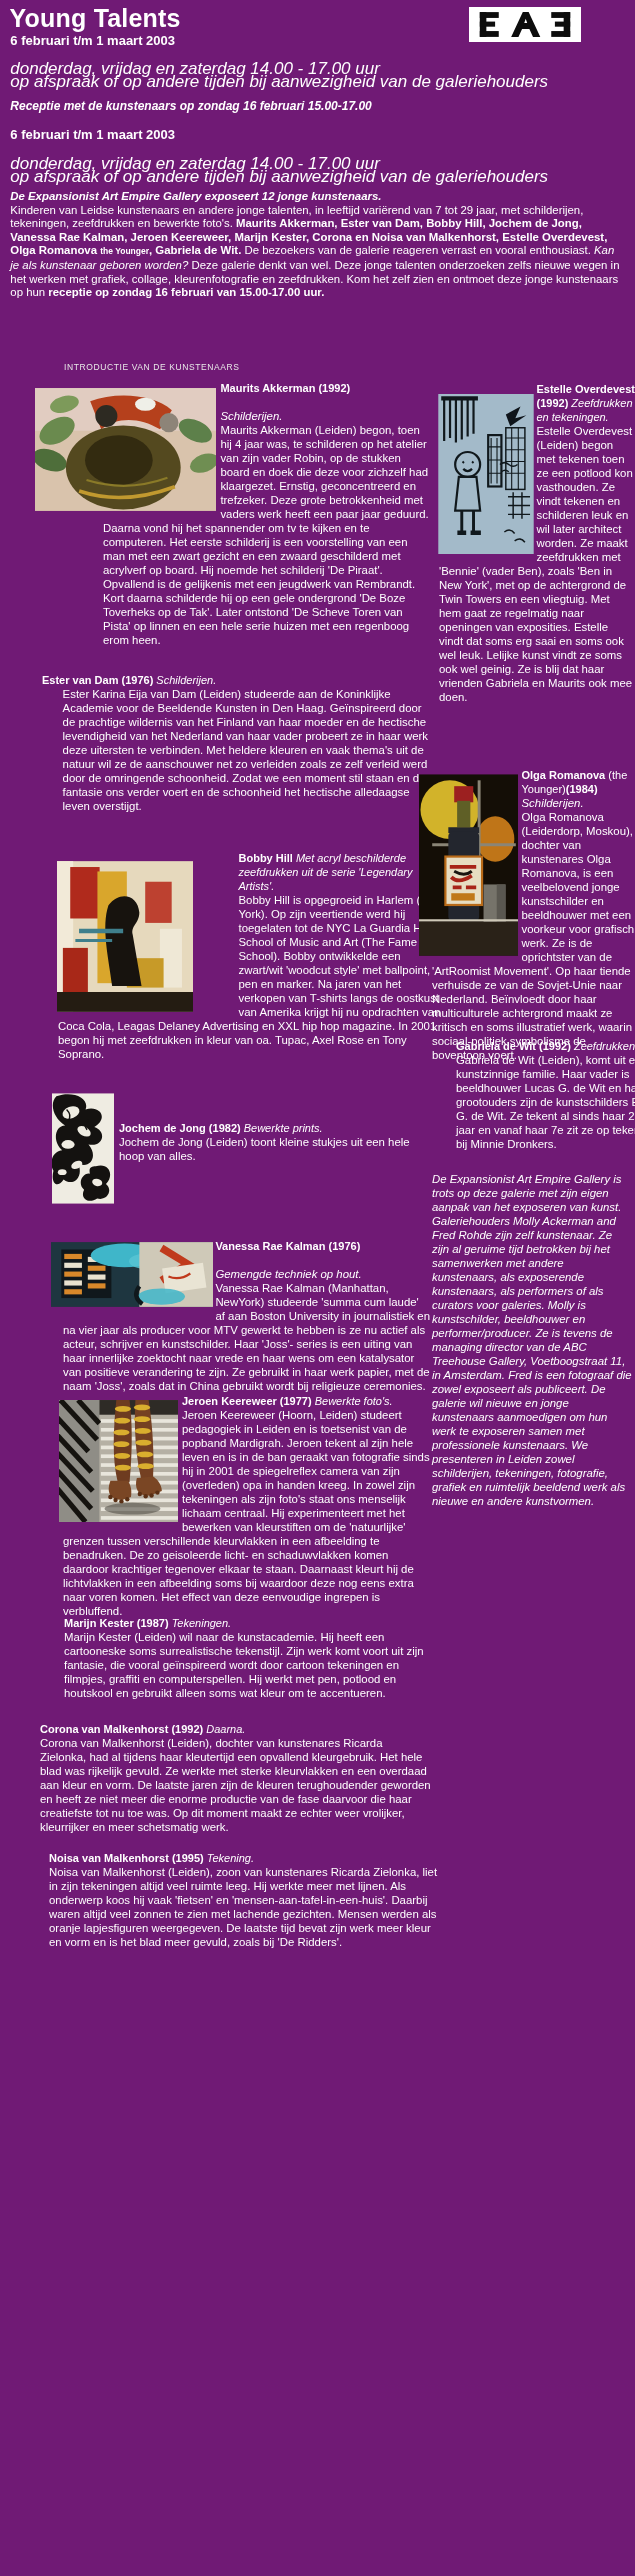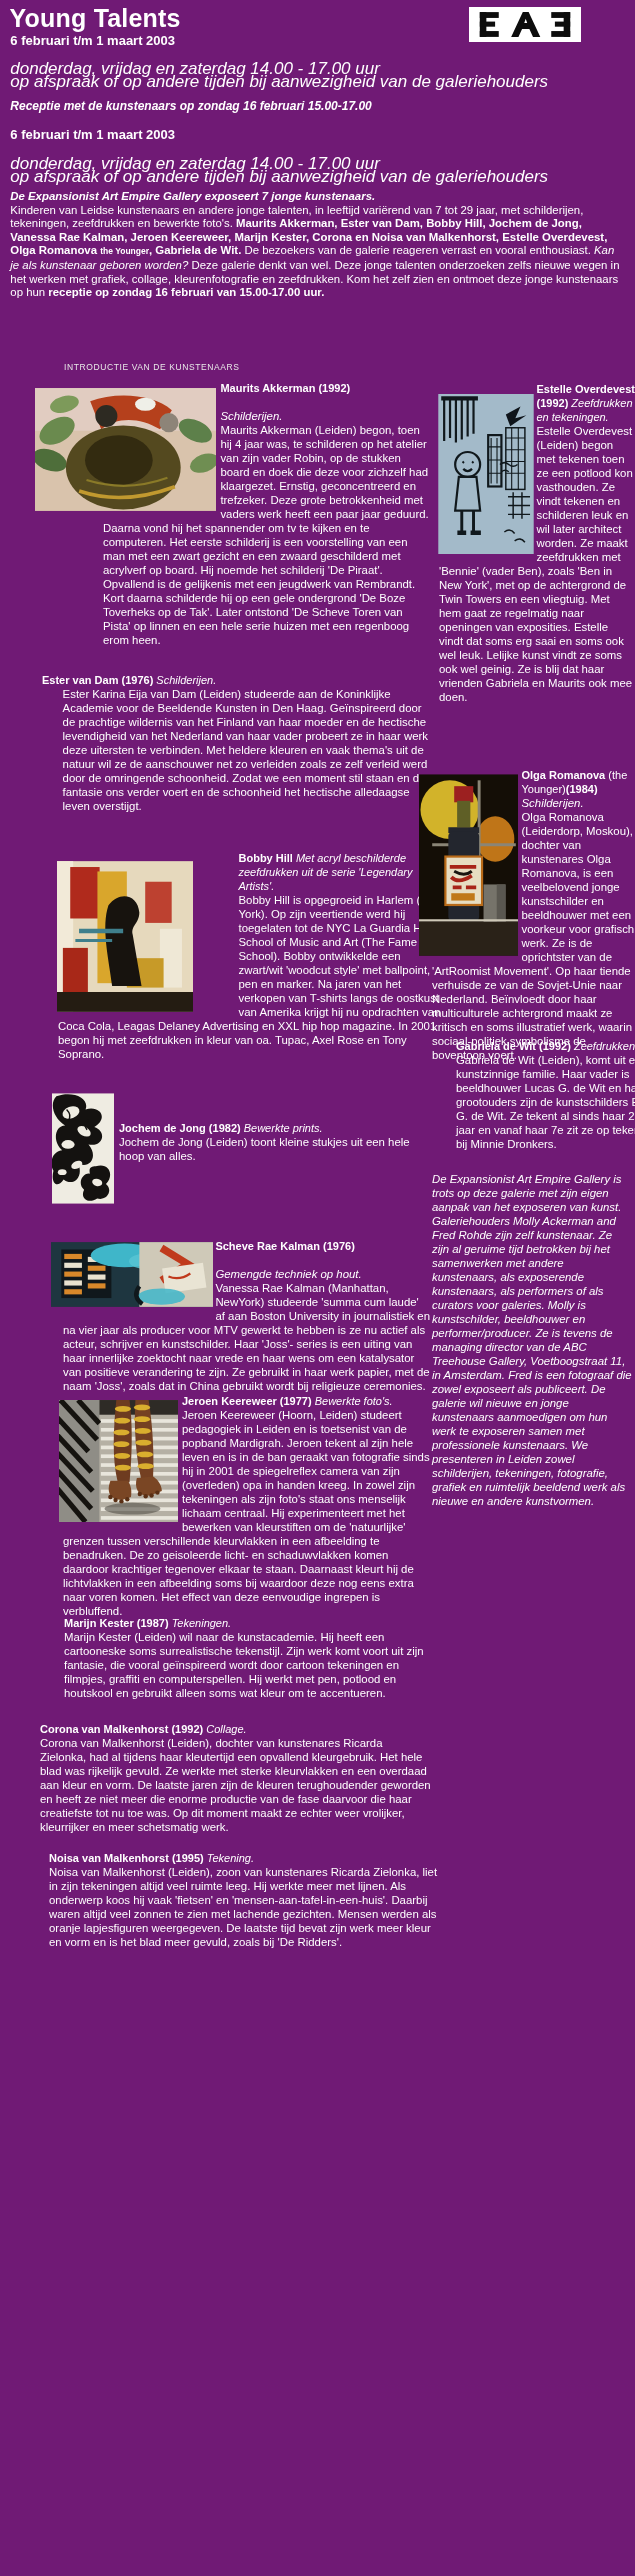--- a/index.html
+++ b/index.html
@@ -49,21 +49,21 @@
   </div>
 
   <div class="abs hours" style="left:10.3px;top:59px;">donderdag, vrijdag en zaterdag 14.00 - 17.00 uur</div>
   <div class="abs hours" style="left:10.3px;top:72px;">op afspraak of op andere tijden bij aanwezigheid van de galeriehouders</div>
   <div class="abs rec" style="left:10.3px;top:99px;">Receptie met de kunstenaars op zondag 16 februari 15.00-17.00</div>
   <div class="abs date" style="left:10.3px;top:127px;">6 februari t/m 1 maart 2003</div>
   <div class="abs hours" style="left:10.3px;top:154px;">donderdag, vrijdag en zaterdag 14.00 - 17.00 uur</div>
   <div class="abs hours" style="left:10.3px;top:167px;">op afspraak of op andere tijden bij aanwezigheid van de galeriehouders</div>
 
   <div class="abs intro" style="left:10.3px;top:190px;width:613px;">
-    <span class="bi">De Expansionist Art Empire Gallery exposeert 7 jonge kunstenaars.</span><br>
+    <span class="bi">De Expansionist Art Empire Gallery exposeert 12 jonge kunstenaars.</span><br>
     <span>Kinderen van Leidse kunstenaars en andere jonge talenten, in leeftijd variërend van 7 tot 29 jaar, met schilderijen, tekeningen, zeefdrukken en bewerkte foto's. </span><span class="b">Maurits Akkerman, Ester van Dam, Bobby Hill,  Jochem de Jong, Vanessa Rae Kalman, Jeroen Keereweer, Marijn Kester, Corona en Noisa van Malkenhorst, Estelle Overdevest, Olga Romanova </span><span class="b small">the Younger</span><span class="b">, Gabriela de Wit.</span><span>  De bezoekers van de galerie reageren verrast en vooral enthousiast. </span><span class="it">Kan je als kunstenaar geboren worden?</span><span>  Deze galerie denkt van wel. Deze jonge talenten onderzoeken zelfs nieuwe wegen in het werken met grafiek, collage, kleurenfotografie en zeefdrukken. Kom het zelf zien en ontmoet deze jonge kunstenaars op hun </span><span class="b">receptie op zondag 16 februari van 15.00-17.00  uur.</span>
   </div>
 
   <div class="abs caption" style="left:64px;top:362px;">INTRODUCTIE VAN DE KUNSTENAARS</div>
 
   <div class="abs sec" style="left:103px;top:381px;width:328px;">
     <svg class="art" style="margin:7.4px 4.4px 4.4px -68px;" width="181" height="123" viewBox="0 0 246 167">
       <rect width="246" height="167" fill="#d9c3ac"></rect>
       <rect width="246" height="58" fill="#e3cfc8" opacity="0.75"></rect>
       <ellipse cx="30" cy="58" rx="26" ry="16" fill="#6a8a4e" transform="rotate(-30 30 58)"></ellipse>
@@ -212,21 +212,21 @@
       </g>
       <ellipse cx="100" cy="18" rx="46" ry="16" fill="#3fb6c9"></ellipse>
       <ellipse cx="132" cy="26" rx="26" ry="11" fill="#57c4d4" opacity="0.85"></ellipse>
       <rect x="120" y="0" width="100" height="88" fill="#cfc9b8"></rect>
       <path d="M150,8 L186,30 L150,52" stroke="#c03a1c" stroke-width="10" fill="none"></path>
       <rect x="153" y="32" width="56" height="34" fill="#e9e4d4" transform="rotate(-8 180 49)"></rect>
       <path d="M160,44 q14,8 30,0" stroke="#c03a1c" stroke-width="3" fill="none" transform="rotate(-8 180 49)"></path>
       <ellipse cx="150" cy="74" rx="32" ry="11" fill="#3fb6c9" opacity="0.85"></ellipse>
       <path d="M120,60 q-10,14 4,24" stroke="#10181c" stroke-width="6" fill="none"></path>
     </svg>
-    <div class="h"><span>Scheve Rae Kalman</span> <span>(1976)</span></div>
+    <div class="h"><span>Vanessa Rae Kalman</span> <span>(1976)</span></div>
     <div class="sp"></div>
     <div class="it">Gemengde techniek op hout.</div>
     <div>Vanessa Rae Kalman (Manhattan, NewYork) studeerde 'summa cum laude' af aan Boston University in journalistiek en na vier jaar als producer voor MTV gewerkt te hebben is ze nu actief als acteur, schrijver en kunstschilder. Haar 'Joss'- series is een uiting van haar innerlijke zoektocht naar vrede en haar wens om een katalysator van positieve verandering te zijn. Ze gebruikt in haar werk papier, met de naam 'Joss', zoals dat in China gebruikt wordt bij religieuze ceremonies.</div>
   </div>
 
   <div class="abs sec" style="left:63px;top:1394px;width:368px;">
     <svg class="art" style="margin:5.9px 3.7px 2.9px -3.7px;" width="119" height="122" viewBox="0 0 162 166">
       <rect width="162" height="166" fill="#b5b0a4"></rect>
       <rect x="0" y="0" width="55" height="166" fill="#8f8d86"></rect>
       <g stroke="#15130f" stroke-width="7">
@@ -288,21 +288,21 @@
     <div class="h"><span>Jeroen Keereweer</span> <span>(1977)</span> <span class="medin bi">Bewerkte foto's.</span></div>
     <div>Jeroen Keereweer (Hoorn, Leiden) studeert pedagogiek in Leiden en is toetsenist van de popband Mardigrah. Jeroen tekent al zijn hele leven en is in de ban geraakt van fotografie sinds hij in 2001 de spiegelreflex camera van zijn (overleden) opa in handen kreeg. In zowel zijn tekeningen als zijn foto's staat ons menselijk lichaam centraal. Hij experimenteert met het bewerken van kleurstiften om de 'natuurlijke' grenzen tussen verschillende kleurvlakken in een afbeelding te benadruken. De zo geisoleerde licht- en schaduwvlakken komen daardoor krachtiger tegenover elkaar te staan. Daarnaast kleurt hij de lichtvlakken in een afbeelding soms bij waardoor deze nog eens extra naar voren komen. Het effect van deze eenvoudige ingrepen is verbluffend.</div>
   </div>
 
   <div class="abs sec" style="left:64px;top:1616px;width:368px;">
     <div class="h"><span>Marijn Kester</span> <span>(1987)</span> <span class="medin it">Tekeningen.</span></div>
     <div>Marijn Kester (Leiden) wil naar de kunstacademie. Hij heeft een cartooneske soms surrealistische tekenstijl. Zijn werk komt voort uit zijn fantasie, die vooral geïnspireerd wordt door cartoon tekeningen en filmpjes, graffiti en computerspellen. Hij werkt met pen, potlood en houtskool en gebruikt alleen soms wat kleur om te accentueren.</div>
   </div>
 
   <div class="abs sec" style="left:40px;top:1722px;width:391px;">
-    <div class="h"><span>Corona van Malkenhorst</span> <span>(1992)</span> <span class="medin it">Collage.</span></div>
+    <div class="h"><span>Corona van Malkenhorst</span> <span>(1992)</span> <span class="medin it">Daarna.</span></div>
     <div>Corona van Malkenhorst (Leiden), dochter van kunstenares Ricarda Zielonka, had al tijdens haar kleutertijd een opvallend kleurgebruik. Het hele blad was rijkelijk gevuld. Ze werkte met sterke kleurvlakken en een overdaad aan kleur en vorm. De laatste jaren zijn de kleuren terughoudender geworden en heeft ze niet meer die enorme productie van de fase daarvoor die haar creatiefste tot nu toe was. Op dit moment maakt ze echter weer vrolijker, kleurrijker en meer schetsmatig werk.</div>
   </div>
 
   <div class="abs sec" style="left:49px;top:1851px;width:391px;">
     <div class="h"><span>Noisa van Malkenhorst</span> <span>(1995)</span> <span class="medin it">Tekening.</span></div>
     <div>Noisa van Malkenhorst (Leiden), zoon van kunstenares Ricarda Zielonka, liet in zijn tekeningen altijd veel ruimte leeg. Hij werkte meer met lijnen. Als onderwerp koos hij vaak 'fietsen' en 'mensen-aan-tafel-in-een-huis'. Daarbij waren altijd veel zonnen te zien met lachende gezichten. Mensen werden als oranje lapjesfiguren weergegeven. De laatste tijd bevat zijn werk meer kleur en vorm en is het blad meer gevuld, zoals bij 'De Ridders'.</div>
   </div>
 
 </div>
 

